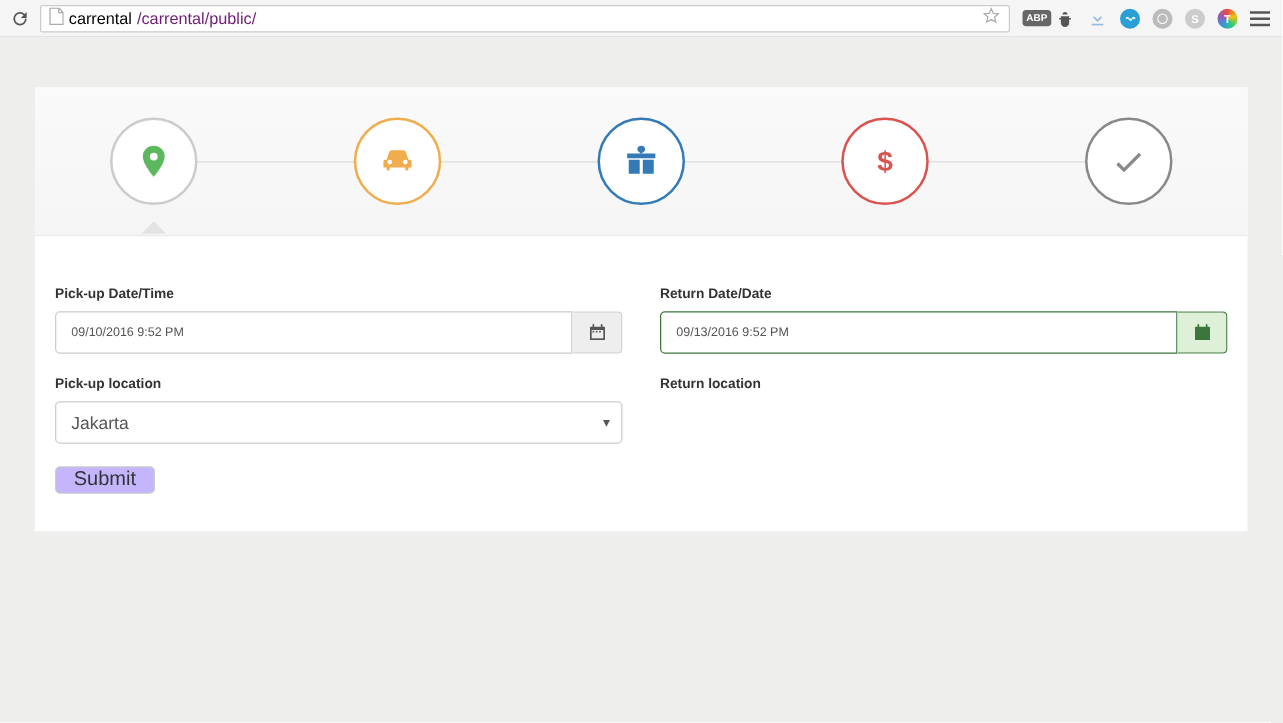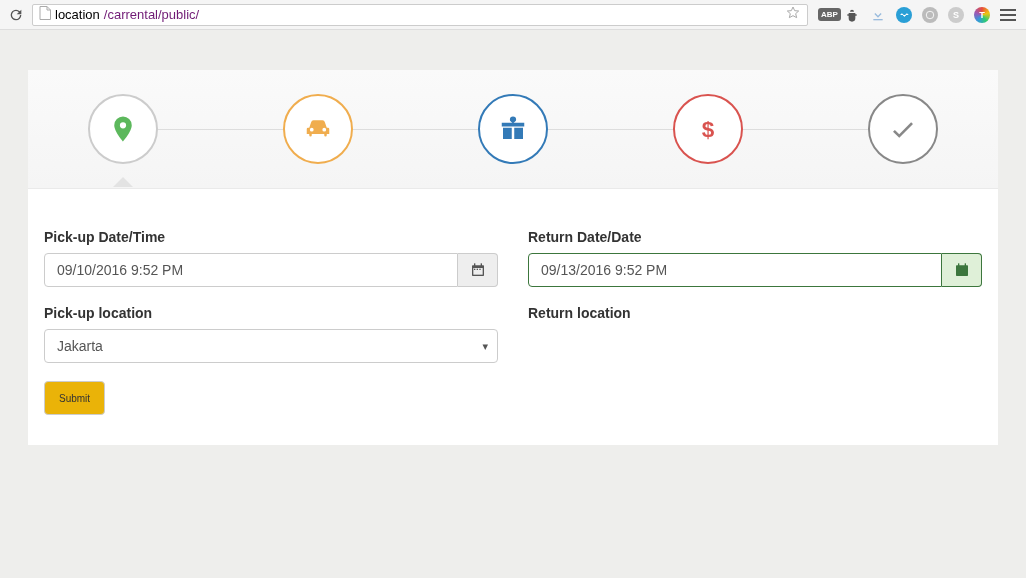--- a/index.html
+++ b/index.html
@@ -98,25 +98,25 @@
       transform:translateX(-50%);
       width:0;height:0;
       border-left:10px solid transparent;
       border-right:10px solid transparent;
       border-bottom:10px solid #e3e3e3;
     }
 
     .form-area { padding: 40px 16px 30px; }
     .form-row { display:flex; gap:30px; margin-bottom: 18px; }
     .form-col { flex:1; }
-    .form-label { font-weight:bold; color:#333; margin-bottom:8px; display:block; font-size:14px; }
+    .form-label { font-weight:bold; color:#333; margin-bottom:8px; display:block; font-size:11px; }
     .input-group { display:flex; }
     .input-group input {
       flex:1; height:34px; border:1px solid #ccc; border-radius:4px 0 0 4px;
-      padding: 0 12px; font-size:14px; color:#555;
+      padding: 0 12px; font-size:10px; color:#555;
     }
     .input-group .addon {
       width:40px; height:34px; border:1px solid #ccc; border-left:0;
       border-radius:0 4px 4px 0; background:#eee;
       display:flex;align-items:center;justify-content:center; cursor:pointer;
     }
     .input-group.success input { border-color:#3c763d; }
     .input-group.success .addon { border-color:#3c763d; background:#dff0d8; }
     .input-group.success .addon svg path, .input-group.success .addon svg rect { fill:#3c763d; }
     .select-wrap {
@@ -125,42 +125,42 @@
     .select-wrap select {
       width:100%; height:34px; border:1px solid #ccc; border-radius:4px;
       padding: 0 24px 0 12px; font-size:14px; color:#555; background:#fff;
       appearance:none; -webkit-appearance:none;
     }
     .select-wrap::after {
       content:"▾"; position:absolute; right:10px; top:50%; transform:translateY(-50%);
       color:#555; pointer-events:none; font-size:11px;
     }
     .submit-btn {
-      height:34px; padding:0 14px; border:1px solid #ccc; background:#eab308;
-      border-radius:4px; font-size:10px; color:#333; cursor:pointer;
+      height:22px; padding:0 14px; border:1px solid #ccc; background:#c4b5fd;
+      border-radius:4px; font-size:16px; color:#333; cursor:pointer;
     }
     .file-icon { color:#aaa; }
   </style>
 </head>
 <body>
 
 <div class="browser-chrome">
   <div class="reload-btn">
     <svg viewBox="0 0 24 24" width="16" height="16">
         <path fill="#555" d="M17.65 6.35A7.96 7.96 0 0012 4a8 8 0 108 8h-2a6 6 0 11-1.76-4.24L13 11h7V4l-2.35 2.35z"></path>
       </svg>
   </div>
   <div class="url-bar">
     <span class="file-icon">
       <svg width="12" height="14" viewBox="0 0 12 14">
           <path fill="none" stroke="#aaa" d="M1 .5h7L11.5 4v9.5H1z"></path>
           <path fill="none" stroke="#aaa" d="M8 .5V4h3.5"></path>
         </svg>
     </span>
-    <span class="host">location</span>
+    <span class="host">carrental</span>
       <span class="path">/carrental/public/</span>
     <span class="star">
       <svg width="16" height="16" viewBox="0 0 24 24">
           <path fill="none" stroke="#aaa" stroke-width="1.5" d="M12 3l2.5 5.5 6 .5-4.5 4 1.5 6L12 16l-5.5 3 1.5-6L3.5 9l6-.5z"></path>
         </svg>
     </span>
   </div>
   <div class="toolbar-icons">
     <div class="tb-icon">
         <span class="abp-badge">ABP</span>

